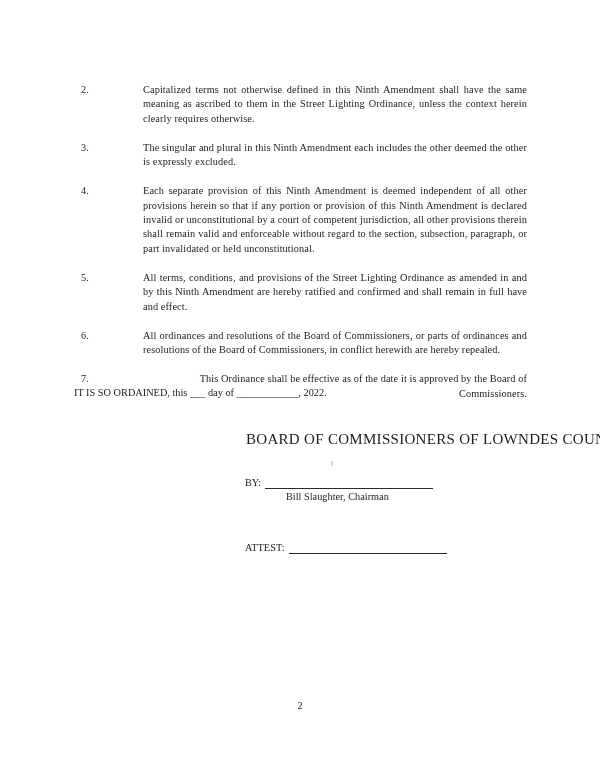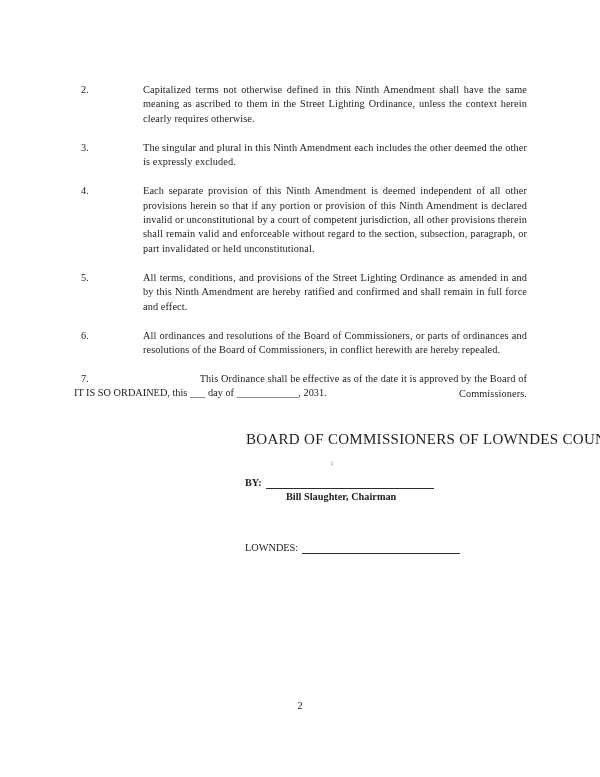--- a/index.html
+++ b/index.html
@@ -67,21 +67,21 @@
   .sig-heading {
     position: absolute;
     left: 246px;
     top: 431px;
     font-size: 15px;
     letter-spacing: 0.02em;
     white-space: nowrap;
   }
 
   .sig-group { position: absolute; }
-  .sig-by    { left: 245px; top: 476px; font-weight: bold; }
+  .sig-by    { left: 245px; top: 476px; }
   .sig-attest{ left: 245px; top: 541px; }
 
   .sig-row {
     display: flex;
     align-items: flex-end;
     white-space: nowrap;
   }
   .sig-label {
     font-size: 10.3px;
     line-height: 13px;
@@ -141,51 +141,51 @@
       <span class="clause-body">The singular and plural in this Ninth Amendment each includes the other deemed the other is expressly excluded.</span>
     </div>
 
     <div class="clause">
       <span class="clause-num">4.</span>
       <span class="clause-body">Each separate provision of this Ninth Amendment is deemed independent of all other provisions herein so that if any portion or provision of this Ninth Amendment is declared invalid or unconstitutional by a court of competent jurisdiction, all other provisions therein shall remain valid and enforceable without regard to the section, subsection, paragraph, or part invalidated or held unconstitutional.</span>
     </div>
 
     <div class="clause">
       <span class="clause-num">5.</span>
-      <span class="clause-body">All terms, conditions, and provisions of the Street Lighting Ordinance as amended in and by this Ninth Amendment are hereby ratified and confirmed and shall remain in full force and effect.</span>
+      <span class="clause-body">All terms, conditions, and provisions of the Street Lighting Ordinance as amended in and by this Ninth Amendment are hereby ratified and confirmed and shall remain in full have and effect.</span>
     </div>
 
     <div class="clause">
       <span class="clause-num">6.</span>
       <span class="clause-body">All ordinances and resolutions of the Board of Commissioners, or parts of ordinances and resolutions of the Board of Commissioners, in conflict herewith are hereby repealed.</span>
     </div>
 
     <div class="clause single">
       <span class="clause-num">7.</span>
       <span class="clause-body">This Ordinance shall be effective as of the date it is approved by the Board of Commissioners.</span>
     </div>
 
   </div>
 
-  <div class="ordained">IT IS SO ORDAINED, this ___ day of ____________, 2031.</div>
+  <div class="ordained">IT IS SO ORDAINED, this ___ day of ____________, 2022.</div>
 
   <div class="sig-heading">BOARD OF COMMISSIONERS OF LOWNDES COUNTY</div>
 
   <div class="scan-speck"></div>
 
   <div class="sig-group sig-by">
     <div class="sig-row">
       <span class="sig-label">BY:</span>
       <span class="sig-line"></span>
     </div>
     <div class="sig-name">Bill Slaughter, Chairman</div>
   </div>
 
   <div class="sig-group sig-attest">
     <div class="sig-row">
-      <span class="sig-label">LOWNDES:</span>
+      <span class="sig-label">ATTEST:</span>
       <span class="sig-line"></span>
     </div>
   </div>
 
   <div class="page-number">2</div>
 
 </div>
 
 </body></html>

